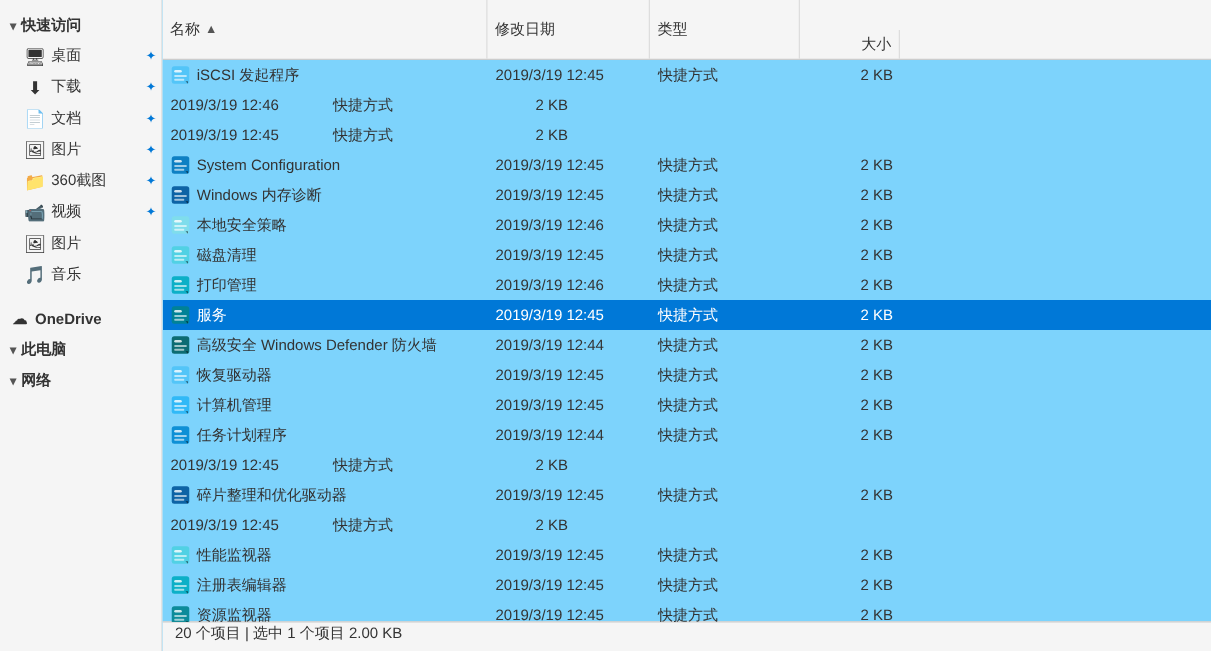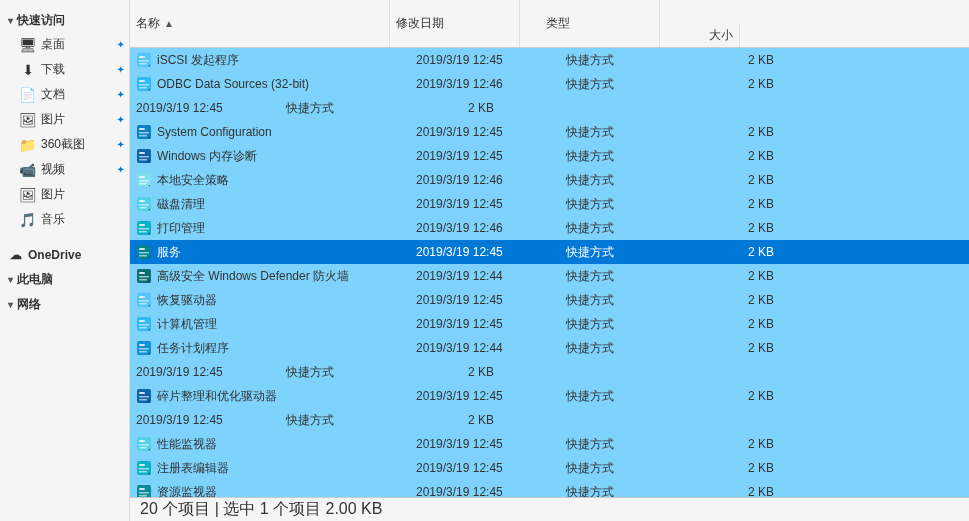--- a/index.html
+++ b/index.html
@@ -102,41 +102,40 @@
       font-size: 12px;
       color: #333;
       cursor: pointer;
       user-select: none;
       border-right: 1px solid #ddd;
       gap: 4px;
     }
 
     .col-name { width: 260px; }
     .col-date { width: 130px; }
-    .col-type { width: 120px; margin-left: 20px; }
+    .col-type { width: 120px; }
     .col-size { width: 80px; text-align: right; justify-content: flex-end; margin-top: 24px; }
 
     .sort-arrow {
       font-size: 10px;
       color: #555;
     }
 
     
     .file-list {
       flex: 1;
       overflow-y: auto;
     }
 
     .file-row {
       display: flex;
       align-items: center;
       min-height: 24px;
       border-bottom: none;
       cursor: pointer;
-      gap: 20px;
     }
 
     .file-row.selected {
       background: #0078d7;
       color: #fff;
     }
 
     .file-row.selected .file-cell {
       color: #fff;
     }
@@ -169,23 +168,23 @@
       align-items: center;
       justify-content: center;
     }
 
     
     .status-bar {
       height: 24px;
       background: #f5f5f5;
       border-top: 1px solid #ccc;
       display: flex;
-      align-items: center;
+      align-items: flex-start;
       padding: 0 10px;
-      font-size: 16px;
+      font-size: 12px;
       color: #333;
     }
   </style>
 </head>
 <body>
 
 <div class="window">
 
   <div class="sidebar">
 
@@ -281,32 +280,20 @@
             <polygon points="12,13 14,15 14,13" fill="rgba(0,0,0,0.5)"></polygon>
           </svg>
         </div>
         <span>iSCSI 发起程序</span>
       </div>
       <div class="file-cell cell-date">2019/3/19 12:45</div>
       <div class="file-cell cell-type">快捷方式</div>
       <div class="file-cell cell-size">2 KB</div>
     </div>
         <div class="file-row">
-      <div class="file-cell cell-name">
-        <div class="file-icon">
-          <svg width="16" height="16" viewBox="0 0 16 16">
-            <rect width="14" height="14" x="1" y="1" rx="2" fill="#29b6f6" opacity="0.9"></rect>
-            <rect width="6" height="2" x="3" y="4" rx="1" fill="white" opacity="0.8"></rect>
-            <rect width="10" height="1.5" x="3" y="8" rx="0.5" fill="white" opacity="0.6"></rect>
-            <rect width="8" height="1.5" x="3" y="11" rx="0.5" fill="white" opacity="0.6"></rect>
-            <polygon points="12,13 14,15 14,13" fill="rgba(0,0,0,0.5)"></polygon>
-          </svg>
-        </div>
-        <span>ODBC Data Sources (32-bit)</span>
-      </div>
       <div class="file-cell cell-date">2019/3/19 12:46</div>
       <div class="file-cell cell-type">快捷方式</div>
       <div class="file-cell cell-size">2 KB</div>
     </div>
         <div class="file-row">
       <div class="file-cell cell-date">2019/3/19 12:45</div>
       <div class="file-cell cell-type">快捷方式</div>
       <div class="file-cell cell-size">2 KB</div>
     </div>
         <div class="file-row">

